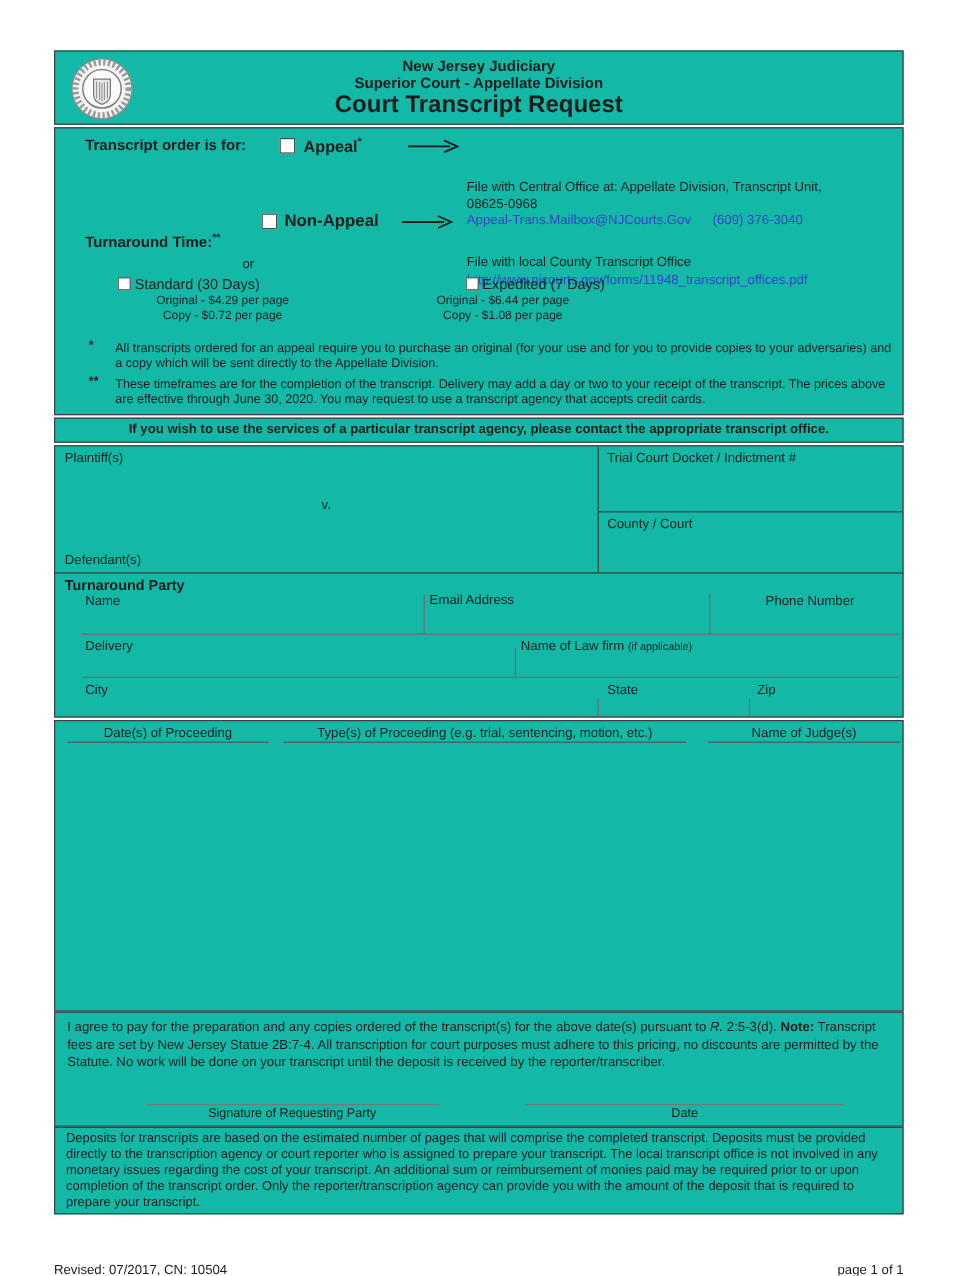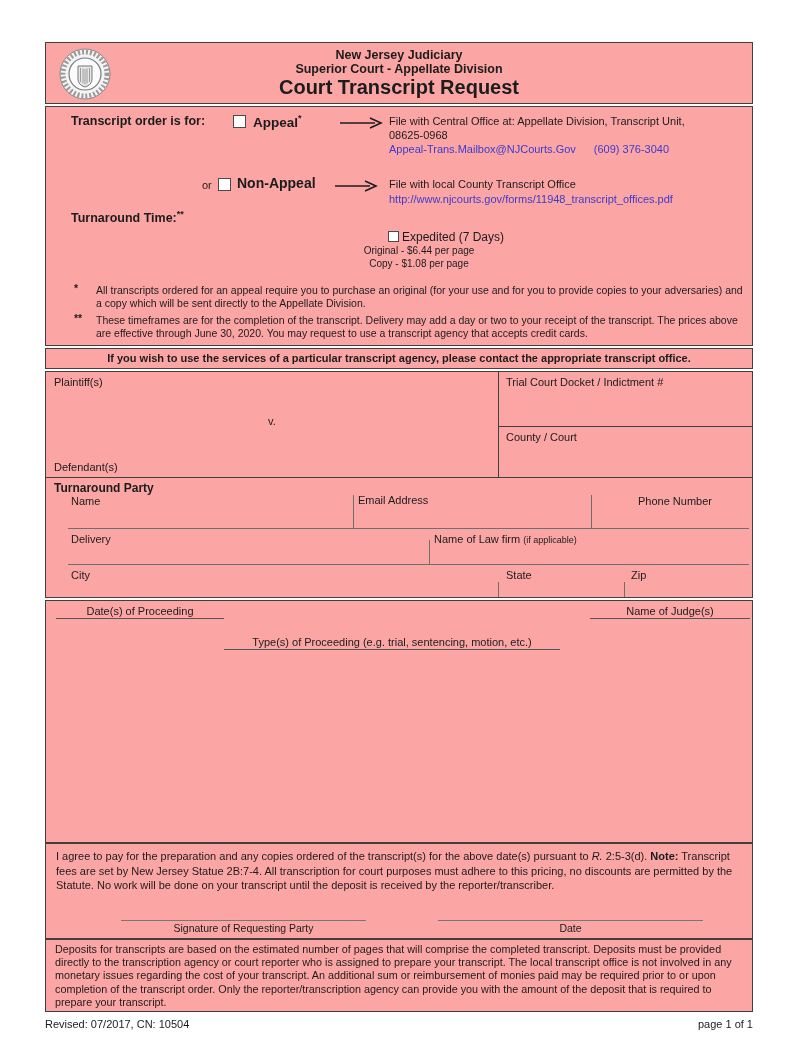--- a/index.html
+++ b/index.html
@@ -1,26 +1,26 @@
 <!DOCTYPE html>
 <html><head>
 <meta charset="utf-8">
 <style>
   html,body{margin:0;padding:0;}
   body{width:800px;height:1063px;background:#ffffff;
        font-family:"Liberation Sans","DejaVu Sans",sans-serif;color:#1c1c1c;}
   .page{position:relative;width:800px;height:1063px;background:#fff;overflow:hidden;}
-  .bx{position:absolute;border:1px solid #3f3f3f;background:#fca5a5;box-sizing:border-box;}
+  .bx{position:absolute;border:1px solid #3f3f3f;background:#14b8a6;box-sizing:border-box;}
   .abs{position:absolute;}
   .b{font-weight:bold;}
   .link{color:#3a3ccc;cursor:pointer;}
   .cb{display:inline-block;width:11px;height:11px;border:1.5px solid #4a4a4a;background:#fff;
       vertical-align:-1px;box-sizing:border-box;}
   .cb.big{width:13px;height:13px;vertical-align:-2px;}
-  .fs11{font-size:11px;}
+  .fs11{font-size:11px;margin-top:35px;}
   .lbl{font-size:11px;color:#1c1c1c;}
   .hline{position:absolute;border-top:1px solid #6e6e6e;}
   .vtick{position:absolute;border-left:1px solid #6e6e6e;width:0;}
   .opt{position:absolute;text-align:center;}
   .opt .optlabel{font-size:12px;white-space:nowrap;}
   .opt .price{font-size:10px;line-height:13px;white-space:nowrap;}
   .fnote{position:absolute;font-size:10.5px;line-height:13px;}
   .fnote .marker{position:absolute;left:-22px;top:-2px;font-weight:bold;}
   .colhead{display:inline-block;border-bottom:1px solid #555;text-align:center;
            font-size:11px;padding-bottom:1px;box-sizing:border-box;}
@@ -73,22 +73,27 @@
       <svg width="44" height="12" viewBox="0 0 44 12">
           <line x1="1" y1="6" x2="36" y2="6" stroke="#1c1c1c" stroke-width="1.6"></line>
           <polyline points="31,1 42,6 31,11" fill="none" stroke="#1c1c1c" stroke-width="1.6"></polyline>
         </svg>
     </span>
     <div class="abs fs11" style="left:343px;top:70px;width:360px;line-height:15px;">
       <div>File with local County Transcript Office</div>
       <div class="link">http://www.njcourts.gov/forms/11948_transcript_offices.pdf</div>
     </div>
 
-    <span class="abs b" style="left:25px;top:102px;font-size:12.5px;"><span>Turnaround Time:</span><sup>**</sup></span>
+    <span class="abs b" style="left:25px;top:86px;font-size:12.5px;"><span>Turnaround Time:</span><sup>**</sup></span>
 
+    <div class="opt" style="left:52px;top:123px;width:175px;">
+      <div class="optlabel" style="text-align:left;"><span class="cb"></span>&nbsp;<span>Standard (30 Days)</span></div>
+      <div class="price">Original - $4.29 per page</div>
+      <div class="price">Copy - $0.72 per page</div>
+    </div>
     <div class="opt" style="left:288px;top:123px;width:170px;">
       <div class="optlabel" style="text-align:right;"><span class="cb"></span>&nbsp;<span>Expedited (7 Days)</span></div>
       <div class="price">Original - $6.44 per page</div>
       <div class="price">Copy - $1.08 per page</div>
     </div>
 
     <div class="fnote" style="left:50px;top:177px;width:650px;">
       <span class="marker">*</span>
       <span>All transcripts ordered for an appeal require you to purchase an original (for your use and for you to provide copies to your adversaries) and a copy which will be sent directly to the Appellate Division.</span>
     </div>
@@ -138,21 +143,21 @@
     <span class="abs lbl" style="left:25px;top:91px;">City</span>
     <span class="abs lbl" style="left:460px;top:91px;">State</span>
     <span class="abs lbl" style="left:585px;top:91px;">Zip</span>
     <div class="vtick" style="left:452px;top:104px;height:15px;"></div>
     <div class="vtick" style="left:578px;top:104px;height:15px;"></div>
     <div class="abs" style="left:22px;top:88px;right:3px;height:31px;"></div>
   </div>
 
   <div class="bx" style="left:45px;top:600px;width:708px;height:243px;">
     <span class="colhead abs" style="left:10px;top:4px;width:168px;">Date(s) of Proceeding</span>
-    <span class="colhead abs" style="left:178px;top:4px;width:336px;margin-top:31px;">Type(s) of Proceeding (e.g. trial, sentencing, motion, etc.)</span>
+    <span class="colhead abs" style="left:190px;top:4px;width:336px;">Type(s) of Proceeding (e.g. trial, sentencing, motion, etc.)</span>
     <span class="colhead abs" style="left:544px;top:4px;width:160px;">Name of Judge(s)</span>
   </div>
 
   <div class="bx" style="left:45px;top:843px;width:708px;height:96px;">
     <div class="abs" style="left:10px;right:8px;top:5px;font-size:11px;line-height:14.5px;">
       <span>I agree to pay for the preparation and any copies ordered of the transcript(s) for the above date(s) pursuant to </span><i>R.</i><span> 2:5-3(d). </span><span class="b">Note:</span><span> Transcript fees are set by New Jersey Statue 2B:7-4. All transcription for court purposes must adhere to this pricing, no discounts are permitted by the Statute. No work will be done on your transcript until the deposit is received by the reporter/transcriber.</span>
     </div>
     <div class="sig" style="left:75px;top:76px;width:245px;"><span>Signature of Requesting Party</span></div>
     <div class="sig" style="left:392px;top:76px;width:265px;"><span>Date</span></div>
   </div>

